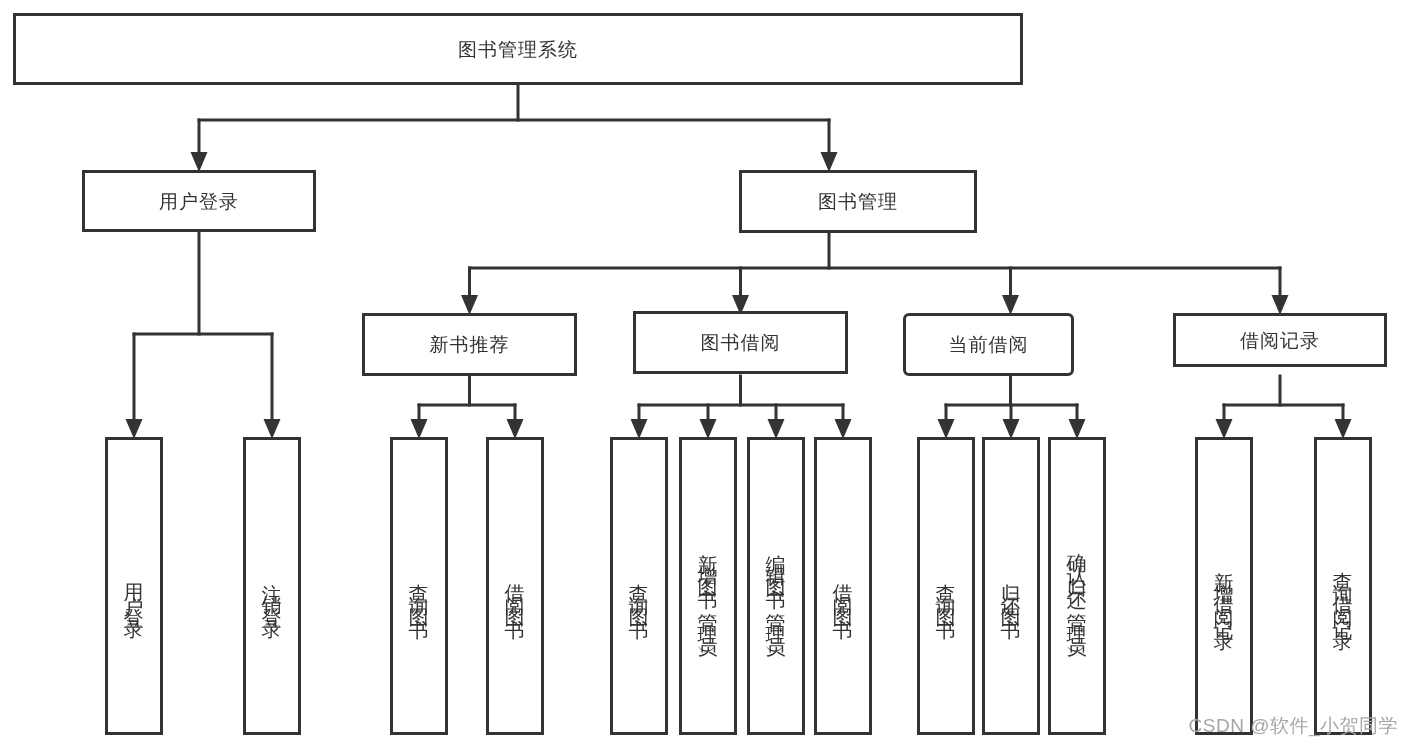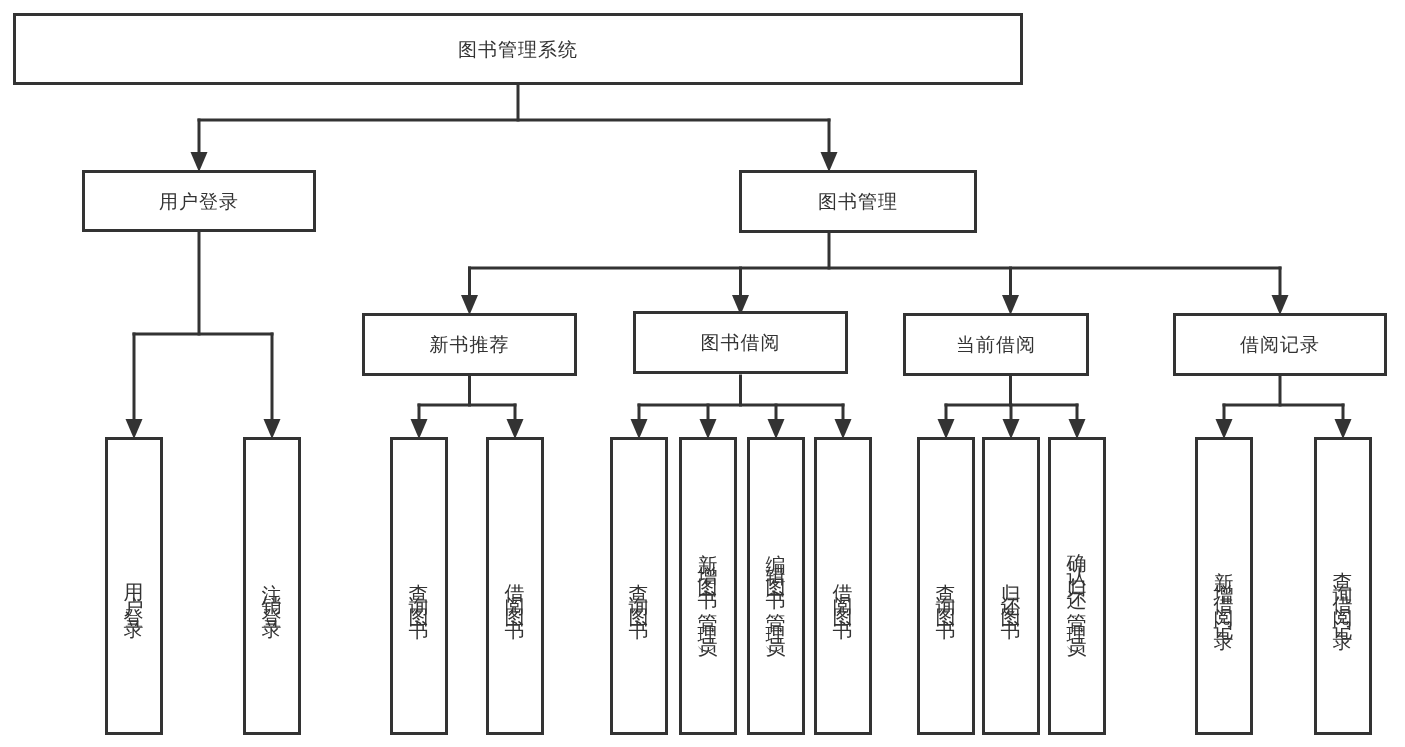--- a/index.html
+++ b/index.html
@@ -125,24 +125,24 @@
       </div>
       <div class="node horizontal" style="left: 710px; top: 170px; width: 238px; height: 63px; margin-left: 29px;">
         <span class="node-label">图书管理</span>
       </div>
       <div class="node horizontal" style="left: 362px; top: 313px; width: 215px; height: 63px;">
         <span class="node-label">新书推荐</span>
       </div>
       <div class="node horizontal" style="left: 633px; top: 311px; width: 215px; height: 63px;">
         <span class="node-label">图书借阅</span>
       </div>
-      <div class="node horizontal" style="left: 903px; top: 313px; width: 186px; height: 63px;">
+      <div class="node horizontal" style="left: 903px; top: 313px; width: 171px; height: 63px; border-radius: 6px;">
         <span class="node-label">当前借阅</span>
       </div>
-      <div class="node horizontal" style="left: 1173px; top: 313px; width: 214px; height: 63px; font-family: Liberation Serif, serif;">
+      <div class="node horizontal" style="left: 1173px; top: 313px; width: 214px; height: 54px; font-family: Liberation Serif, serif;">
         <span class="node-label">借阅记录</span>
       </div>
       <div class="node vertical" style="left: 105px; top: 437px; width: 58px; height: 298px;">
         <span class="node-label">用户登录</span>
       </div>
       <div class="node vertical" style="left: 243px; top: 437px; width: 58px; height: 298px;">
         <span class="node-label">注销登录</span>
       </div>
       <div class="node vertical" style="left: 390px; top: 437px; width: 58px; height: 298px;">
         <span class="node-label">查询图书</span>
@@ -171,13 +171,14 @@
       <div class="node vertical" style="left: 1048px; top: 437px; width: 58px; height: 298px;">
         <span class="node-label">确认归还（管理员）</span>
       </div>
       <div class="node vertical" style="left: 1195px; top: 437px; width: 58px; height: 298px;">
         <span class="node-label">新增借阅记录</span>
       </div>
       <div class="node vertical" style="left: 1314px; top: 437px; width: 58px; height: 298px;">
         <span class="node-label">查询借阅记录</span>
       </div>
     </div>
+  <div class="watermark">CSDN @软件_小贺同学</div>
 </div>
 
 </body></html>

